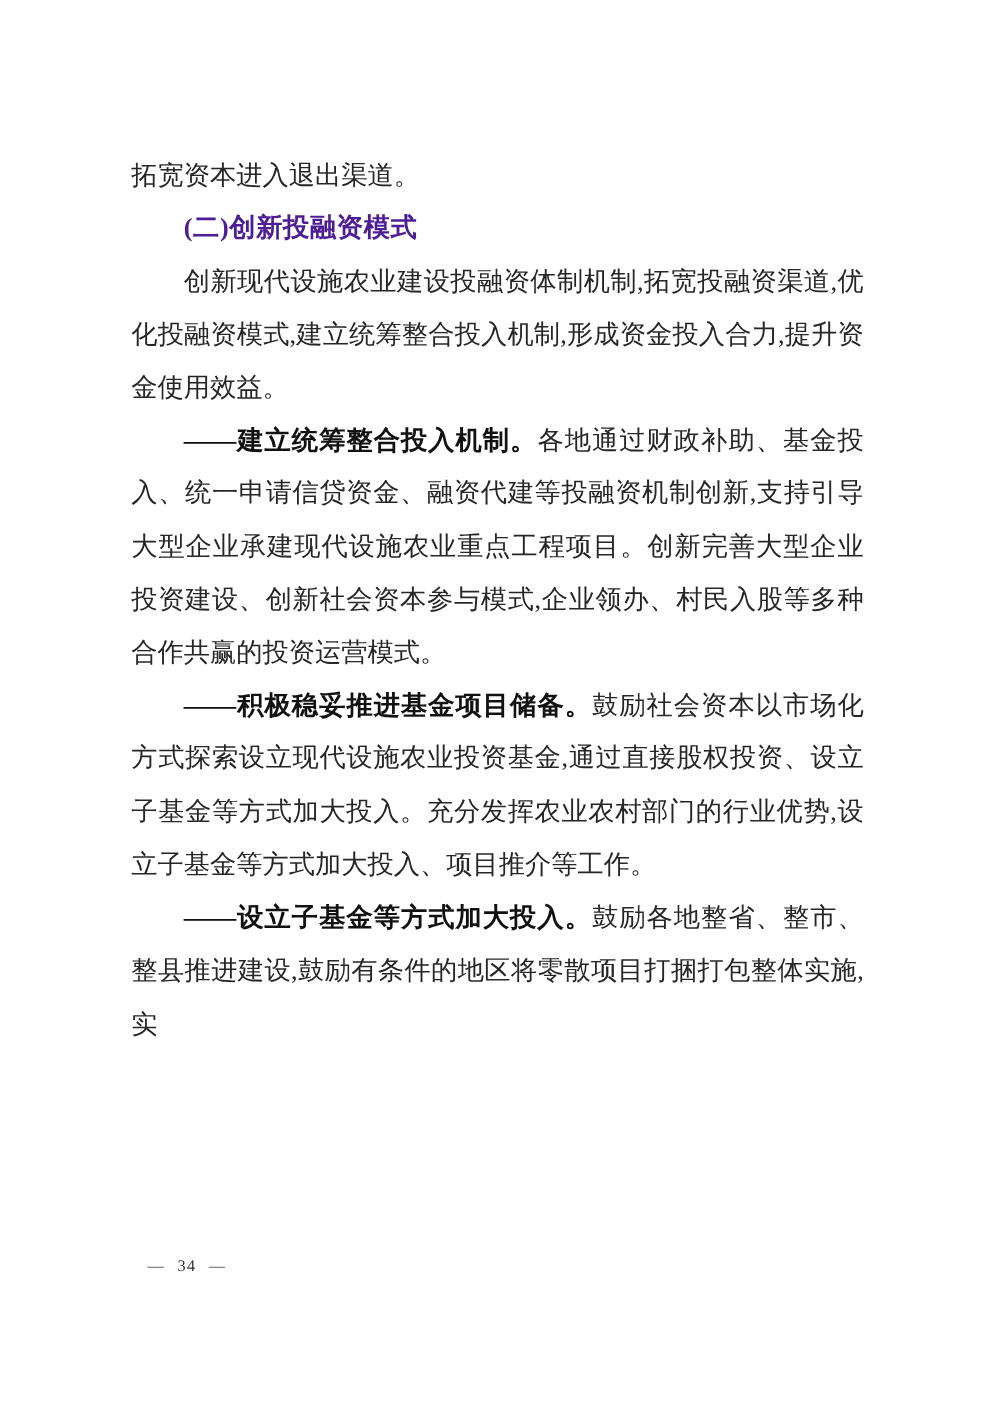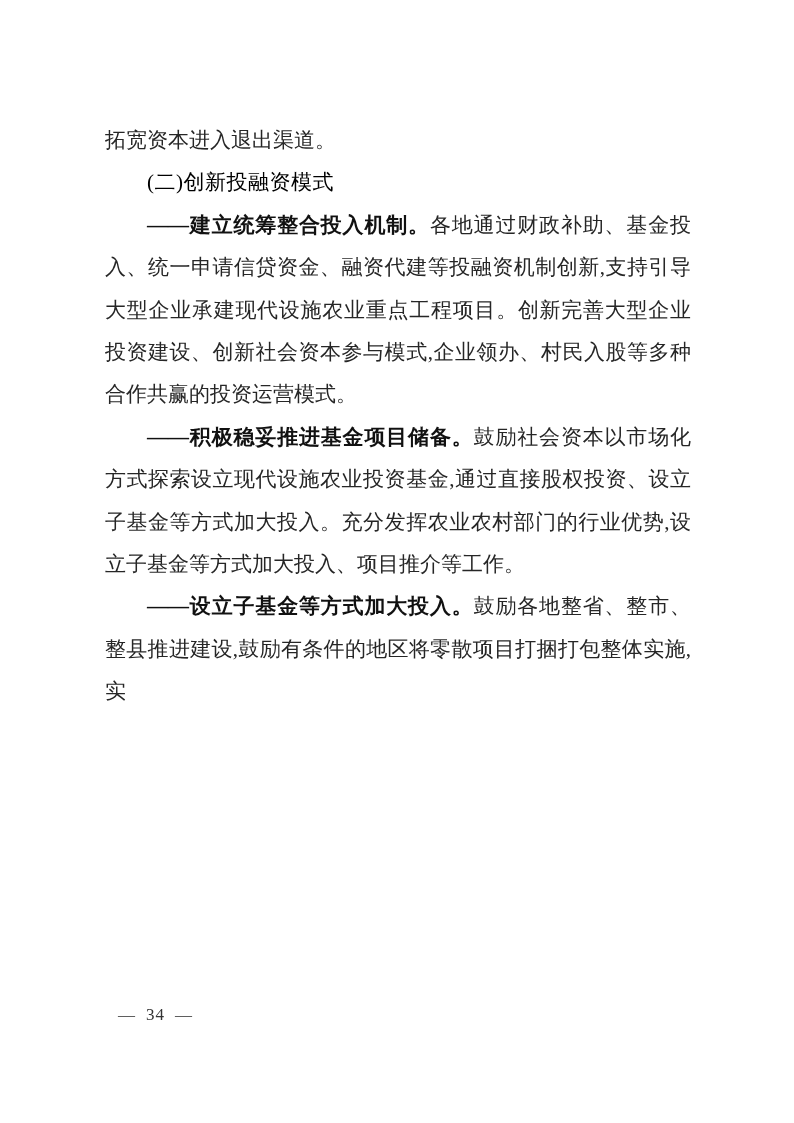--- a/index.html
+++ b/index.html
@@ -27,39 +27,39 @@
   }
   .content p {
     margin: 0;
     text-align: justify;
   }
   .tail-line {
     text-indent: 0;
   }
   .section-heading {
     text-indent: 2em;
-    font-weight: normal;
-    color: #000000;
+    font-weight: bold;
+    color: #4c1d95;
     letter-spacing: 0.5px;
   }
   .para {
     text-indent: 2em;
   }
   .para .lead {
     font-weight: bold;
     color: #111111;
   }
   .para.cutoff {
     text-align-last: justify;
   }
   .footer {
     position: absolute;
     left: 118px;
     top: 1005px;
-    font-size: 17px;
+    font-size: 13px;
     color: #333333;
     letter-spacing: 1px;
   }
   .footer .dash {
     color: #444444;
   }
   .footer .num {
     margin: 0 10px;
   }
 </style>
@@ -67,20 +67,21 @@
 <body>
 
 <div class="page">
 
   <div class="content">
 
     <p class="tail-line">拓宽资本进入退出渠道。</p>
 
     <p class="section-heading">(二)创新投融资模式</p>
 
+    <p class="para"><span>创新现代设施农业建设投融资体制机制,拓宽投融资渠道,优化投融资模式,建立统筹整合投入机制,形成资金投入合力,提升资金使用效益。</span></p>
 
 
     <p class="para"><b class="lead">——建立统筹整合投入机制。</b><span>各地通过财政补助、基金投入、统一申请信贷资金、融资代建等投融资机制创新,支持引导大型企业承建现代设施农业重点工程项目。创新完善大型企业投资建设、创新社会资本参与模式,企业领办、村民入股等多种合作共赢的投资运营模式。</span></p>
 
     <p class="para"><b class="lead">——积极稳妥推进基金项目储备。</b><span>鼓励社会资本以市场化方式探索设立现代设施农业投资基金,通过直接股权投资、设立子基金等方式加大投入。充分发挥农业农村部门的行业优势,设立子基金等方式加大投入、项目推介等工作。</span></p>
 
     <p class="para cutoff"><b class="lead">——设立子基金等方式加大投入。</b><span>鼓励各地整省、整市、整县推进建设,鼓励有条件的地区将零散项目打捆打包整体实施,实</span></p>
 
   </div>
 

